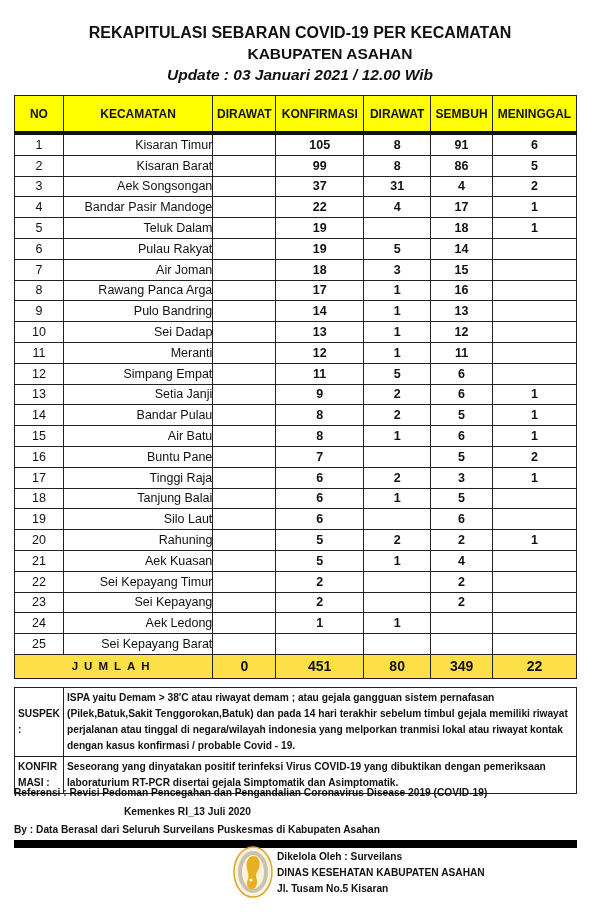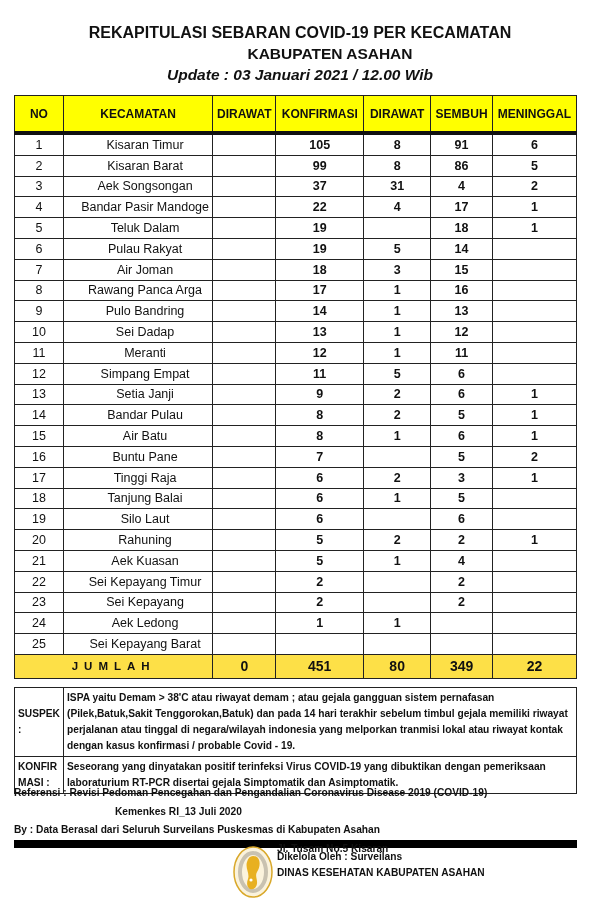--- a/index.html
+++ b/index.html
@@ -9,39 +9,39 @@
   .t1 { top: 24px; font-size: 16px; }
   .t2 { top: 45px; font-size: 15.5px; padding-left: 30px; }
   .t3 { top: 66px; font-size: 15.5px; font-style: italic; }
 
   table.main { position: absolute; left: 14px; top: 95px; width: 563px;
                border-collapse: collapse; font-size: 12.5px; }
   table.main td, table.main th { border: 1.5px solid #222; padding: 0; height: 19.8px; }
   table.main th { background: #ffff00; height: 35px; font-size: 12px; font-weight: bold;
                   border-bottom: 4px solid #111; }
   table.main td.no { text-align: center; }
-  table.main td.name { text-align: center; padding-left: 14px; }
+  table.main td.name { text-align: right; padding-left: 14px; }
   table.main td.num { text-align: center; font-weight: bold; }
   table.main tr.total td { background: #fde047; font-weight: bold; height: 23px; font-size: 14px; text-align: center; }
   table.main tr.total td.label { letter-spacing: 6px; font-size: 11.5px; }
 
   table.defs { position: absolute; left: 14px; top: 687px; width: 563px;
                border-collapse: collapse; font-size: 10.2px; font-weight: bold; }
   table.defs td { border: 1.5px solid #222; padding: 2px 3px; vertical-align: middle; line-height: 16px; }
   table.defs td.k { width: 42px; }
 
   .ref { position: absolute; left: 14px; font-size: 10.2px; font-weight: bold; }
   .ref1 { top: 787px; }
-  .ref2 { top: 806px; left: 75px; padding-left: 40px; }
+  .ref2 { top: 806px; left: 84px; padding-left: 40px; }
   .by { top: 824px; }
   .bar { position: absolute; left: 14px; top: 840px; width: 563px; height: 8px; background: #000; }
 
   .logo { position: absolute; left: 233px; top: 846px; width: 40px; height: 52px; }
   .footer { position: absolute; left: 277px; font-size: 10.2px; font-weight: bold; }
-  .f1 { top: 851px; } .f2 { top: 867px; } .f3 { top: 843px; }
+  .f1 { top: 851px; } .f2 { top: 867px; } .f3 { top: 883px; }
 </style>
 </head>
 <body>
 
 <div class="title t1">REKAPITULASI SEBARAN COVID-19 PER KECAMATAN</div>
 <div class="title t2">KABUPATEN ASAHAN</div>
 <div class="title t3">Update : 03 Januari 2021 / 12.00 Wib</div>
 
 <table class="main">
   <colgroup>

